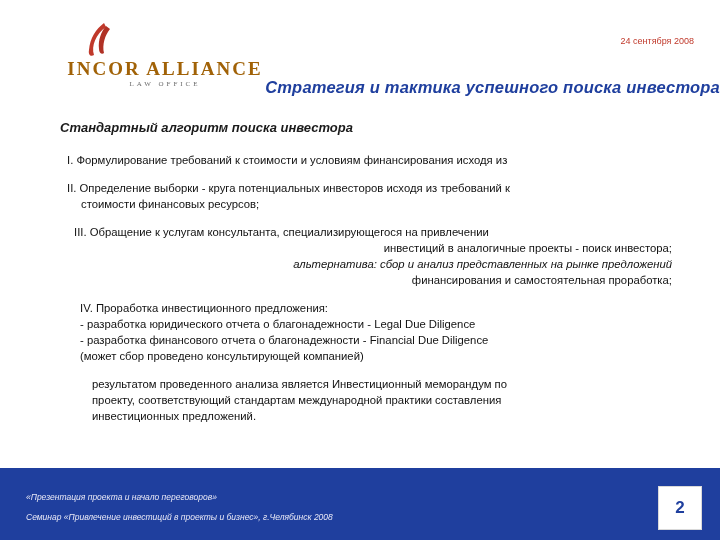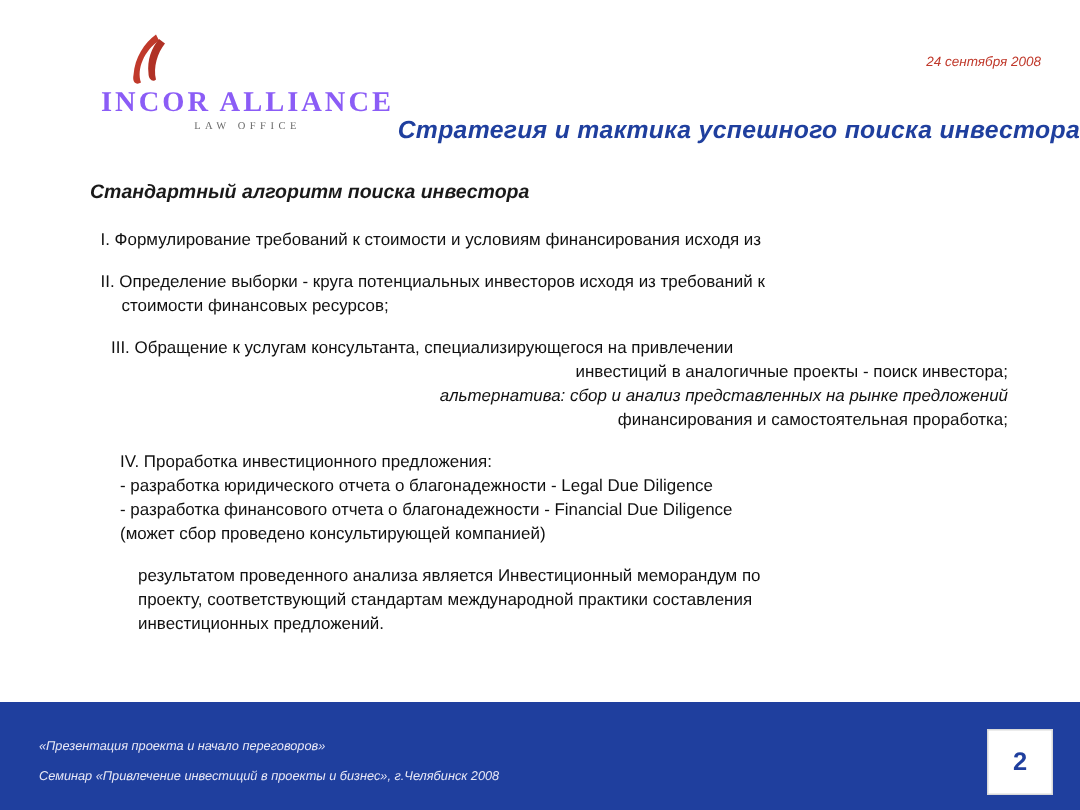--- a/index.html
+++ b/index.html
@@ -40,21 +40,21 @@
   }
   .logo-text {
     position: absolute;
     left: 0px;
     top: 36px;
     width: 210px;
     text-align: center;
     font-family: "Liberation Serif", serif;
     font-size: 19px;
     letter-spacing: 2px;
-    color: #8b5cf6;
+    color: #a16207;
     font-weight: bold;
     white-space: nowrap;
   }
   .logo-sub {
     position: absolute;
     left: 0px;
     top: 58px;
     width: 210px;
     text-align: center;
     font-family: "Liberation Serif", serif;
@@ -66,21 +66,20 @@
 
   
   .slide-date {
     position: absolute;
     right: 26px;
     top: 36px;
     font-size: 9px;
     color: #c0392b;
     font-family: "Liberation Sans", sans-serif;
     white-space: nowrap;
-    font-style: italic;
   }
 
   
   .slide-title {
     position: absolute;
     left: 0;
     top: 78px;
     width: 720px;
     text-align: right;
     font-size: 16.5px;

